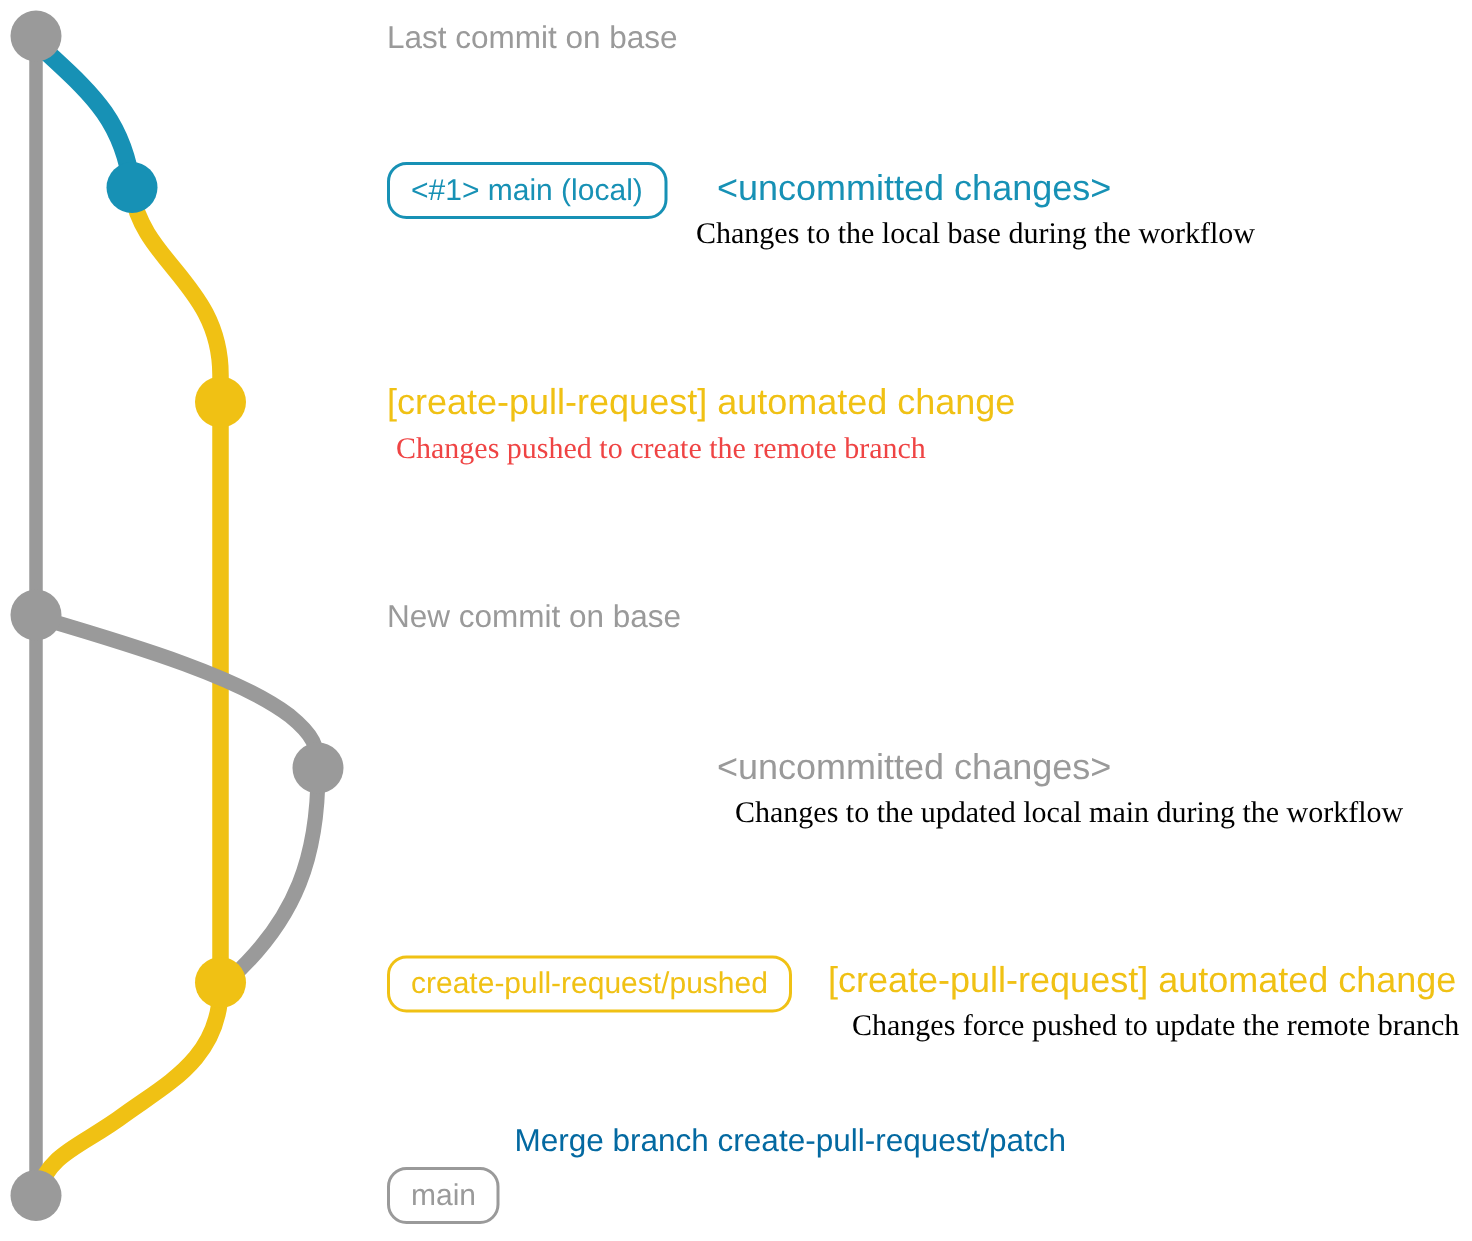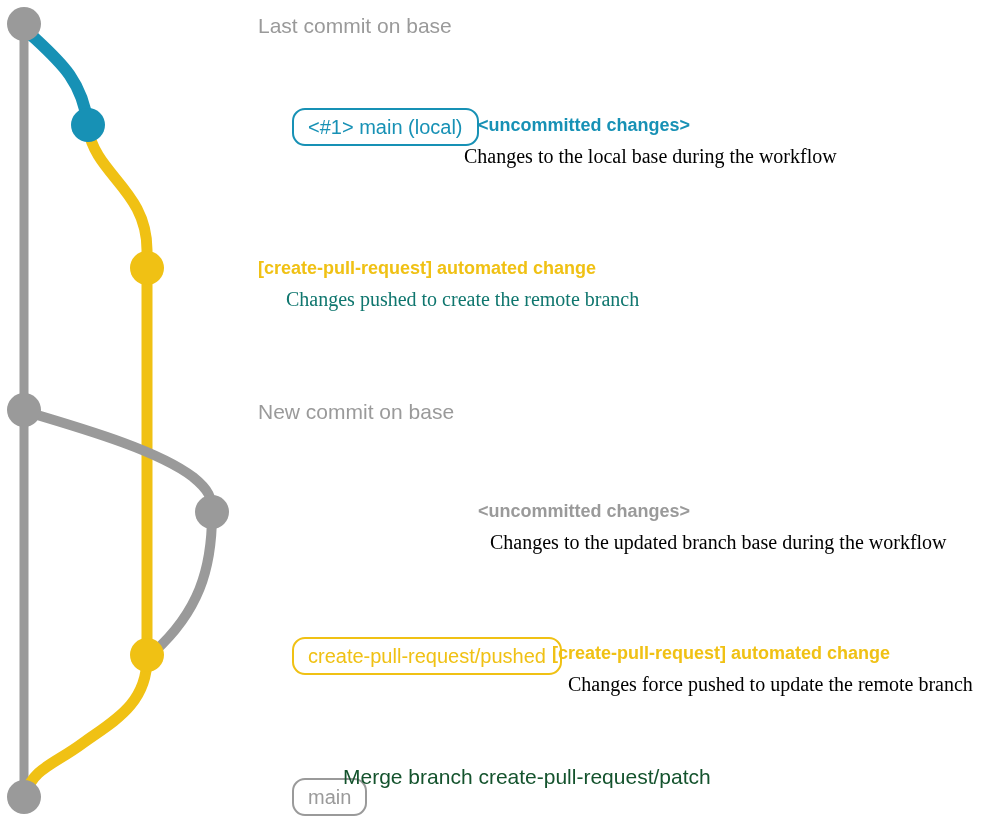--- a/index.html
+++ b/index.html
@@ -14,39 +14,37 @@
   }
   .graph-svg { position: absolute; left: 0; top: 0; }
 
   .ann { position: absolute; white-space: nowrap; }
 
   .title-text {
     font-size: 21px;
     line-height: 25px;
   }
   .heading-text {
-    font-size: 18px;
+    font-size: 24px;
     line-height: 25px;
-    font-weight: bold;
   }
   .desc-text {
     font-family: "Liberation Serif", serif;
     font-size: 20px;
     line-height: 23px;
   }
   .badge {
     display: inline-flex;
     align-items: center;
     box-sizing: border-box;
     height: 38px;
     padding: 0 14px;
     border: 2px solid;
     border-radius: 13px;
     font-size: 20px;
-    margin-left: 34px;
   }
 </style>
 </head>
 <body>
 
 <div class="canvas">
 
   <svg class="graph-svg" width="240" height="827" viewBox="0 0 240 827">
 
     <path d="M 24 24 L 24 797" fill="none" stroke-width="9" stroke="#9a9a9a"></path>
@@ -70,31 +68,31 @@
 
   <div class="ann title-text" style="left: 258px; top: 13px; color: rgb(154, 154, 154);">Last commit on base</div>
 
   <div class="ann badge" style="left: 258px; top: 108px; color: rgb(23, 145, 181); border-color: rgb(23, 145, 181);">
     <span>&lt;#1&gt; main (local)</span>
   </div>
   <div class="ann heading-text" style="left: 478px; top: 113px; color: rgb(23, 145, 181);">&lt;uncommitted changes&gt;</div>
   <div class="ann desc-text" style="left: 464px; top: 145px; color: rgb(0, 0, 0);">Changes to the local base during the workflow</div>
 
   <div class="ann heading-text" style="left: 258px; top: 256px; color: rgb(240, 193, 20);">[create-pull-request] automated change</div>
-  <div class="ann desc-text" style="left: 286px; top: 288px; color: #0f766e;">Changes pushed to create the remote branch</div>
+  <div class="ann desc-text" style="left: 264px; top: 288px; color: #ef4444;">Changes pushed to create the remote branch</div>
 
   <div class="ann title-text" style="left: 258px; top: 399px; color: rgb(154, 154, 154);">New commit on base</div>
 
   <div class="ann heading-text" style="left: 478px; top: 499px; color: rgb(154, 154, 154);">&lt;uncommitted changes&gt;</div>
-  <div class="ann desc-text" style="left: 490px; top: 531px; color: rgb(0, 0, 0);">Changes to the updated branch base during the workflow</div>
+  <div class="ann desc-text" style="left: 490px; top: 531px; color: rgb(0, 0, 0);">Changes to the updated local main during the workflow</div>
 
   <div class="ann badge" style="left: 258px; top: 637px; color: rgb(240, 193, 20); border-color: rgb(240, 193, 20);">
     <span>create-pull-request/pushed</span>
   </div>
   <div class="ann heading-text" style="left: 552px; top: 641px; color: rgb(240, 193, 20);">[create-pull-request] automated change</div>
   <div class="ann desc-text" style="left: 568px; top: 673px; color: rgb(0, 0, 0);">Changes force pushed to update the remote branch</div>
 
   <div class="ann badge" style="left: 258px; top: 778px; color: rgb(154, 154, 154); border-color: rgb(154, 154, 154);">
     <span>main</span>
   </div>
-  <div class="ann title-text" style="left: 343px; top: 764px; color: #14532d;">Merge branch create-pull-request/patch</div>
+  <div class="ann title-text" style="left: 343px; top: 748px; color: #0369a1;">Merge branch create-pull-request/patch</div>
 
 </div>
 
 </body></html>

